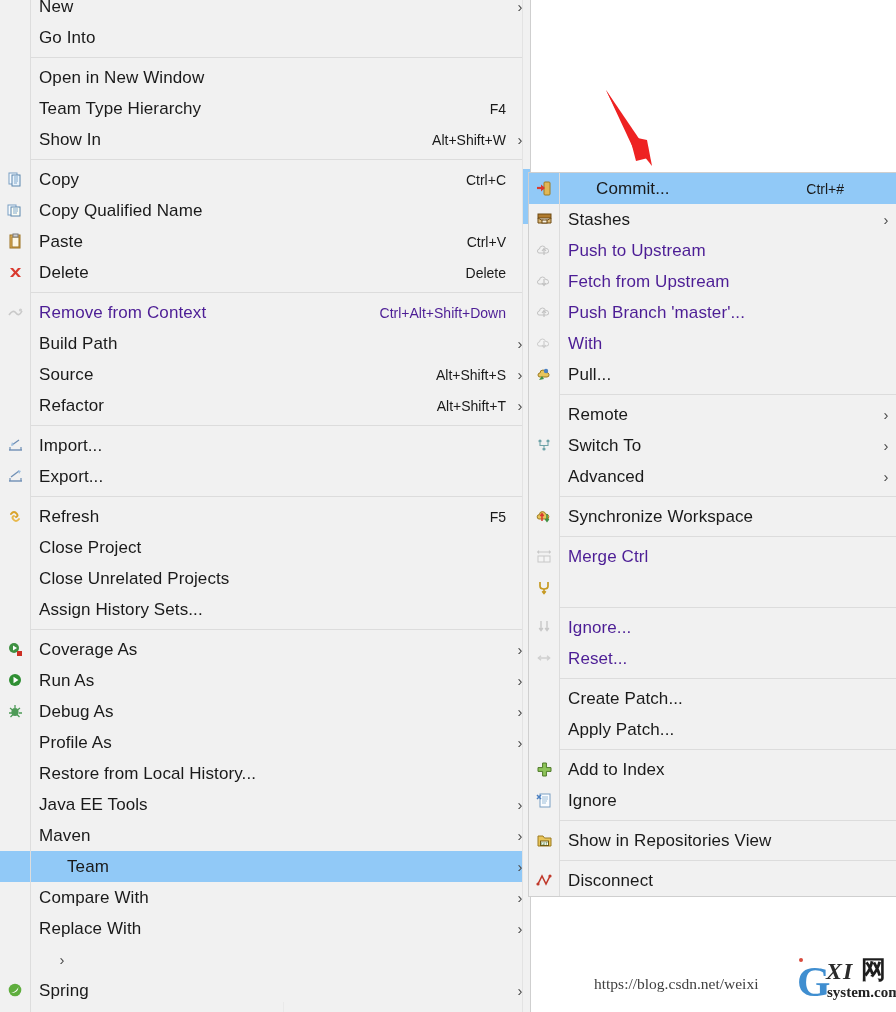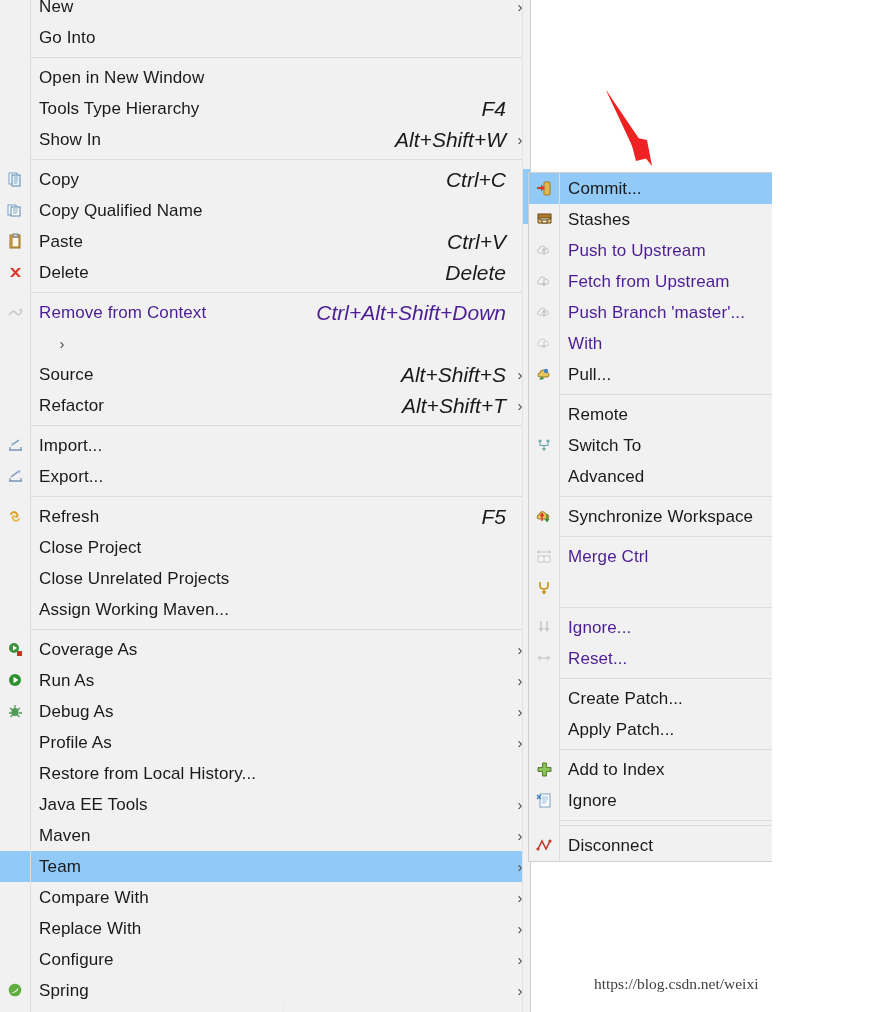--- a/index.html
+++ b/index.html
@@ -2,21 +2,21 @@
 <html><head>
 <meta charset="utf-8">
 <style>
   html, body {
     margin: 0;
     padding: 0;
     background: #ffffff;
   }
   #root {
     position: relative;
-    width: 772px;
+    width: 896px;
     height: 1012px;
     background: #ffffff;
     font-family: "Liberation Sans", sans-serif;
     overflow: hidden;
   }
 
   
   .menu {
     position: absolute;
     background: #f1f1f1;
@@ -27,21 +27,21 @@
 
   .mi {
     position: relative;
     display: flex;
     align-items: center;
     height: 31px;
     box-sizing: border-box;
     cursor: default;
     white-space: nowrap;
   }
-  .mi.sel { background: #91c9f7; }
+  .mi.sel { background: #91c9f7; gap: 28px; }
   .mi.dim .label, .mi.dim .accel { color: #4c1d95; }
 
   .gutter {
     width: 30px;
     min-width: 30px;
     height: 100%;
     display: flex;
     align-items: center;
     justify-content: center;
     position: relative;
@@ -56,26 +56,25 @@
   }
   .label {
     flex: 1 1 auto;
     padding-left: 9px;
     font-size: 17px;
     color: #1a1a1a;
     letter-spacing: 0.1px;
     line-height: 1;
   }
   .accel {
-    font-size: 21px;
+    font-size: 14px;
     color: #1a1a1a;
     padding-left: 18px;
     padding-right: 4px;
     line-height: 1;
-    font-style: italic;
   }
   .arrow {
     width: 20px;
     min-width: 20px;
     text-align: center;
     font-size: 15px;
     color: #4a4a4a;
     line-height: 1;
   }
   .arrow.empty { color: transparent; }
@@ -243,21 +242,21 @@
         </div>
         <div class="sep"></div>
         <div class="mi">
           <div class="gutter"></div>
           <div class="label">Open in New Window</div>
           <div class="accel"></div>
           <div class="arrow empty">›</div>
         </div>
         <div class="mi">
           <div class="gutter"></div>
-          <div class="label">Tools Type Hierarchy</div>
+          <div class="label">Team Type Hierarchy</div>
           <div class="accel">F4</div>
           <div class="arrow empty">›</div>
         </div>
         <div class="mi">
           <div class="gutter"></div>
           <div class="label">Show In</div>
           <div class="accel">Alt+Shift+W</div>
           <div class="arrow">›</div>
         </div>
         <div class="sep"></div>
@@ -314,20 +313,21 @@
               <path d="M2 11 Q6 5 9 9 Q12 13 15 7" stroke="#c9c9c9" stroke-width="1.6" fill="none"></path>
               <circle cx="13.5" cy="6" r="1.6" fill="#cfcfcf"></circle>
             </svg>
           </div>
           <div class="label">Remove from Context</div>
           <div class="accel">Ctrl+Alt+Shift+Down</div>
           <div class="arrow empty">›</div>
         </div>
         <div class="mi">
           <div class="gutter"></div>
+          <div class="label">Build Path</div>
           <div class="accel"></div>
           <div class="arrow">›</div>
         </div>
         <div class="mi">
           <div class="gutter"></div>
           <div class="label">Source</div>
           <div class="accel">Alt+Shift+S</div>
           <div class="arrow">›</div>
         </div>
         <div class="mi">
@@ -384,21 +384,21 @@
           <div class="arrow empty">›</div>
         </div>
         <div class="mi">
           <div class="gutter"></div>
           <div class="label">Close Unrelated Projects</div>
           <div class="accel"></div>
           <div class="arrow empty">›</div>
         </div>
         <div class="mi">
           <div class="gutter"></div>
-          <div class="label">Assign Working Maven...</div>
+          <div class="label">Assign History Sets...</div>
           <div class="accel"></div>
           <div class="arrow empty">›</div>
         </div>
         <div class="sep"></div>
         <div class="mi">
           <div class="gutter">
             <svg class="ico" width="17" height="17" viewBox="0 0 17 17">
               <circle cx="7" cy="7" r="5" fill="#3f9142"></circle>
               <path d="M6 4.5 L10 7 L6 9.5 Z" fill="#ffffff"></path>
               <rect x="10" y="10" width="5" height="5" fill="#cc2f24"></rect>
@@ -467,21 +467,20 @@
           <div class="arrow">›</div>
         </div>
         <div class="mi">
           <div class="gutter"></div>
           <div class="label">Replace With</div>
           <div class="accel"></div>
           <div class="arrow">›</div>
         </div>
         <div class="mi">
           <div class="gutter"></div>
-          <div class="label">Configure</div>
           <div class="accel"></div>
           <div class="arrow">›</div>
         </div>
         <div class="mi">
           <div class="gutter">
             <svg class="ico" width="17" height="17" viewBox="0 0 17 17">
               <circle cx="8" cy="8" r="6.3" fill="#5fae3e"></circle>
               <path d="M4 11 q5 -1 7.5 -6 q-0.5 6 -7.5 6 Z" fill="#ffffff"></path>
             </svg>
           </div>
@@ -696,20 +695,32 @@
               <rect x="4" y="2" width="10" height="13" fill="#fbfdff" stroke="#7a9fc4"></rect>
               <path d="M6 5h6M6 7h6M6 9h5M6 11h4" stroke="#9bbdd9"></path>
               <path d="M1 3 L5 7 M5 3 L1 7" stroke="#4a7fc1" stroke-width="1.5"></path>
             </svg>
           </div>
           <div class="label">Ignore</div>
           <div class="accel"></div>
           <div class="arrow empty">›</div>
         </div>
         <div class="sep"></div>
+        <div class="mi">
+          <div class="gutter">
+            <svg class="ico" width="17" height="17" viewBox="0 0 17 17">
+              <path d="M2 4 h5 l1.5 2 H15 v8 H2 Z" fill="#e8c55a" stroke="#9c7a20"></path>
+              <rect x="4.5" y="9" width="8" height="4.5" fill="#fdfbf0" stroke="#6e5a12"></rect>
+              <text x="8.5" y="12.8" font-size="4.2" text-anchor="middle" fill="#2b6b2b" font-family="DejaVu Sans">GIT</text>
+            </svg>
+          </div>
+          <div class="label">Show in Repositories View</div>
+          <div class="accel"></div>
+          <div class="arrow empty">›</div>
+        </div>
         <div class="sep"></div>
         <div class="mi">
           <div class="gutter">
             <svg class="ico" width="17" height="17" viewBox="0 0 17 17">
               <path d="M2 12 L6 4 L10 12 L14 4" stroke="#c0392b" stroke-width="1.6" fill="none"></path>
               <circle cx="2" cy="12" r="1.6" fill="#c0392b"></circle>
               <circle cx="14" cy="4" r="1.6" fill="#c0392b"></circle>
             </svg>
           </div>
           <div class="label">Disconnect</div>

